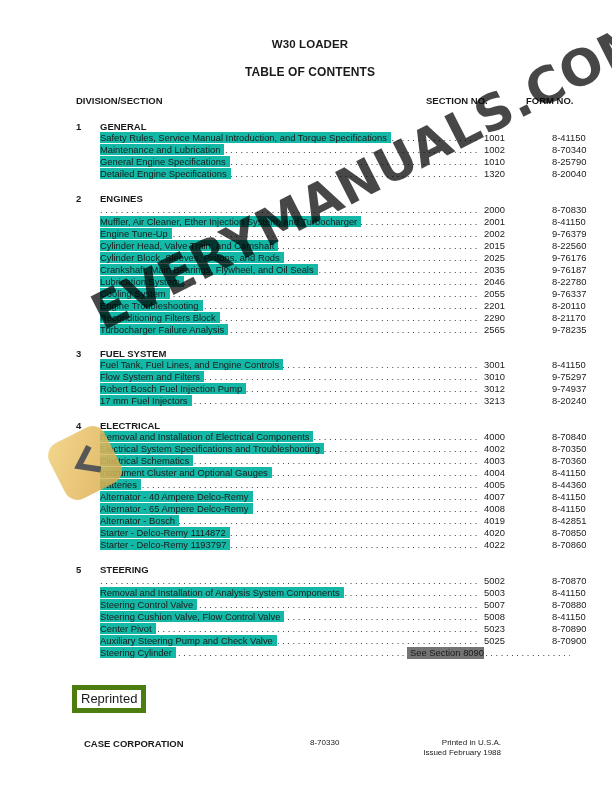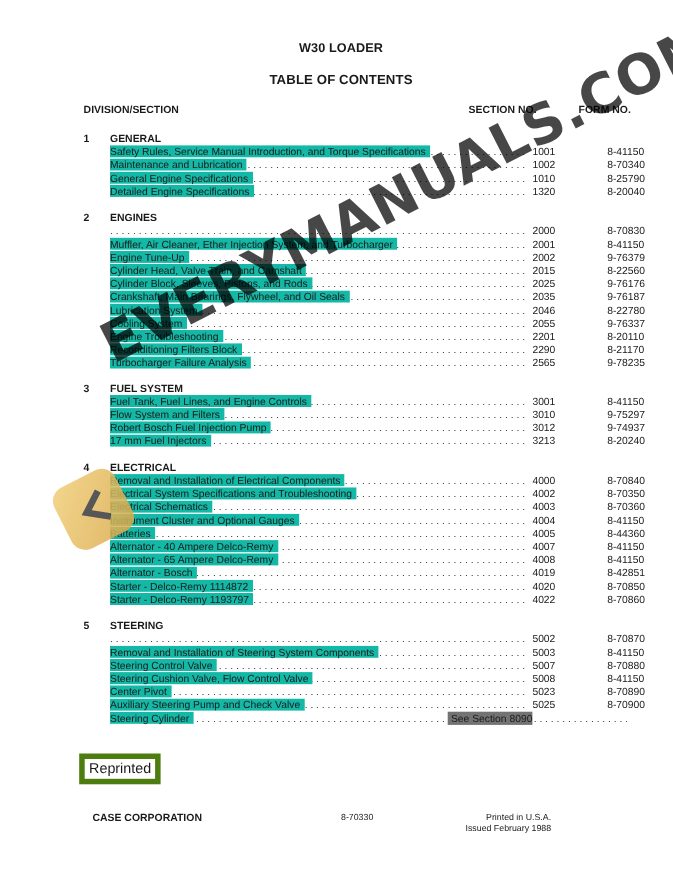--- a/index.html
+++ b/index.html
@@ -236,21 +236,21 @@
 
   <div class="division" style="top:564px">
     <div class="div-num">5</div>
     <div class="div-title">STEERING</div>
     <div class="entry" style="top:11px">
         <div class="lead"><span class="dots">........................................................................................................................</span></div>
         <span class="sec">5002</span>
         <span class="form">8-70870</span>
       </div>
     <div class="entry" style="top:23px">
-        <div class="lead"><span class="dots">........................................................................................................................</span><span class="txt">Removal and Installation of Steering System Components</span></div>
+        <div class="lead"><span class="dots">........................................................................................................................</span><span class="txt">Removal and Installation of Analysis System Components</span></div>
         <span class="sec">5003</span>
         <span class="form">8-41150</span>
       </div>
     <div class="entry" style="top:35px">
         <div class="lead"><span class="dots">........................................................................................................................</span><span class="txt">Steering Control Valve</span></div>
         <span class="sec">5007</span>
         <span class="form">8-70880</span>
       </div>
     <div class="entry" style="top:47px">
         <div class="lead"><span class="dots">........................................................................................................................</span><span class="txt">Steering Cushion Valve, Flow Control Valve</span></div>

